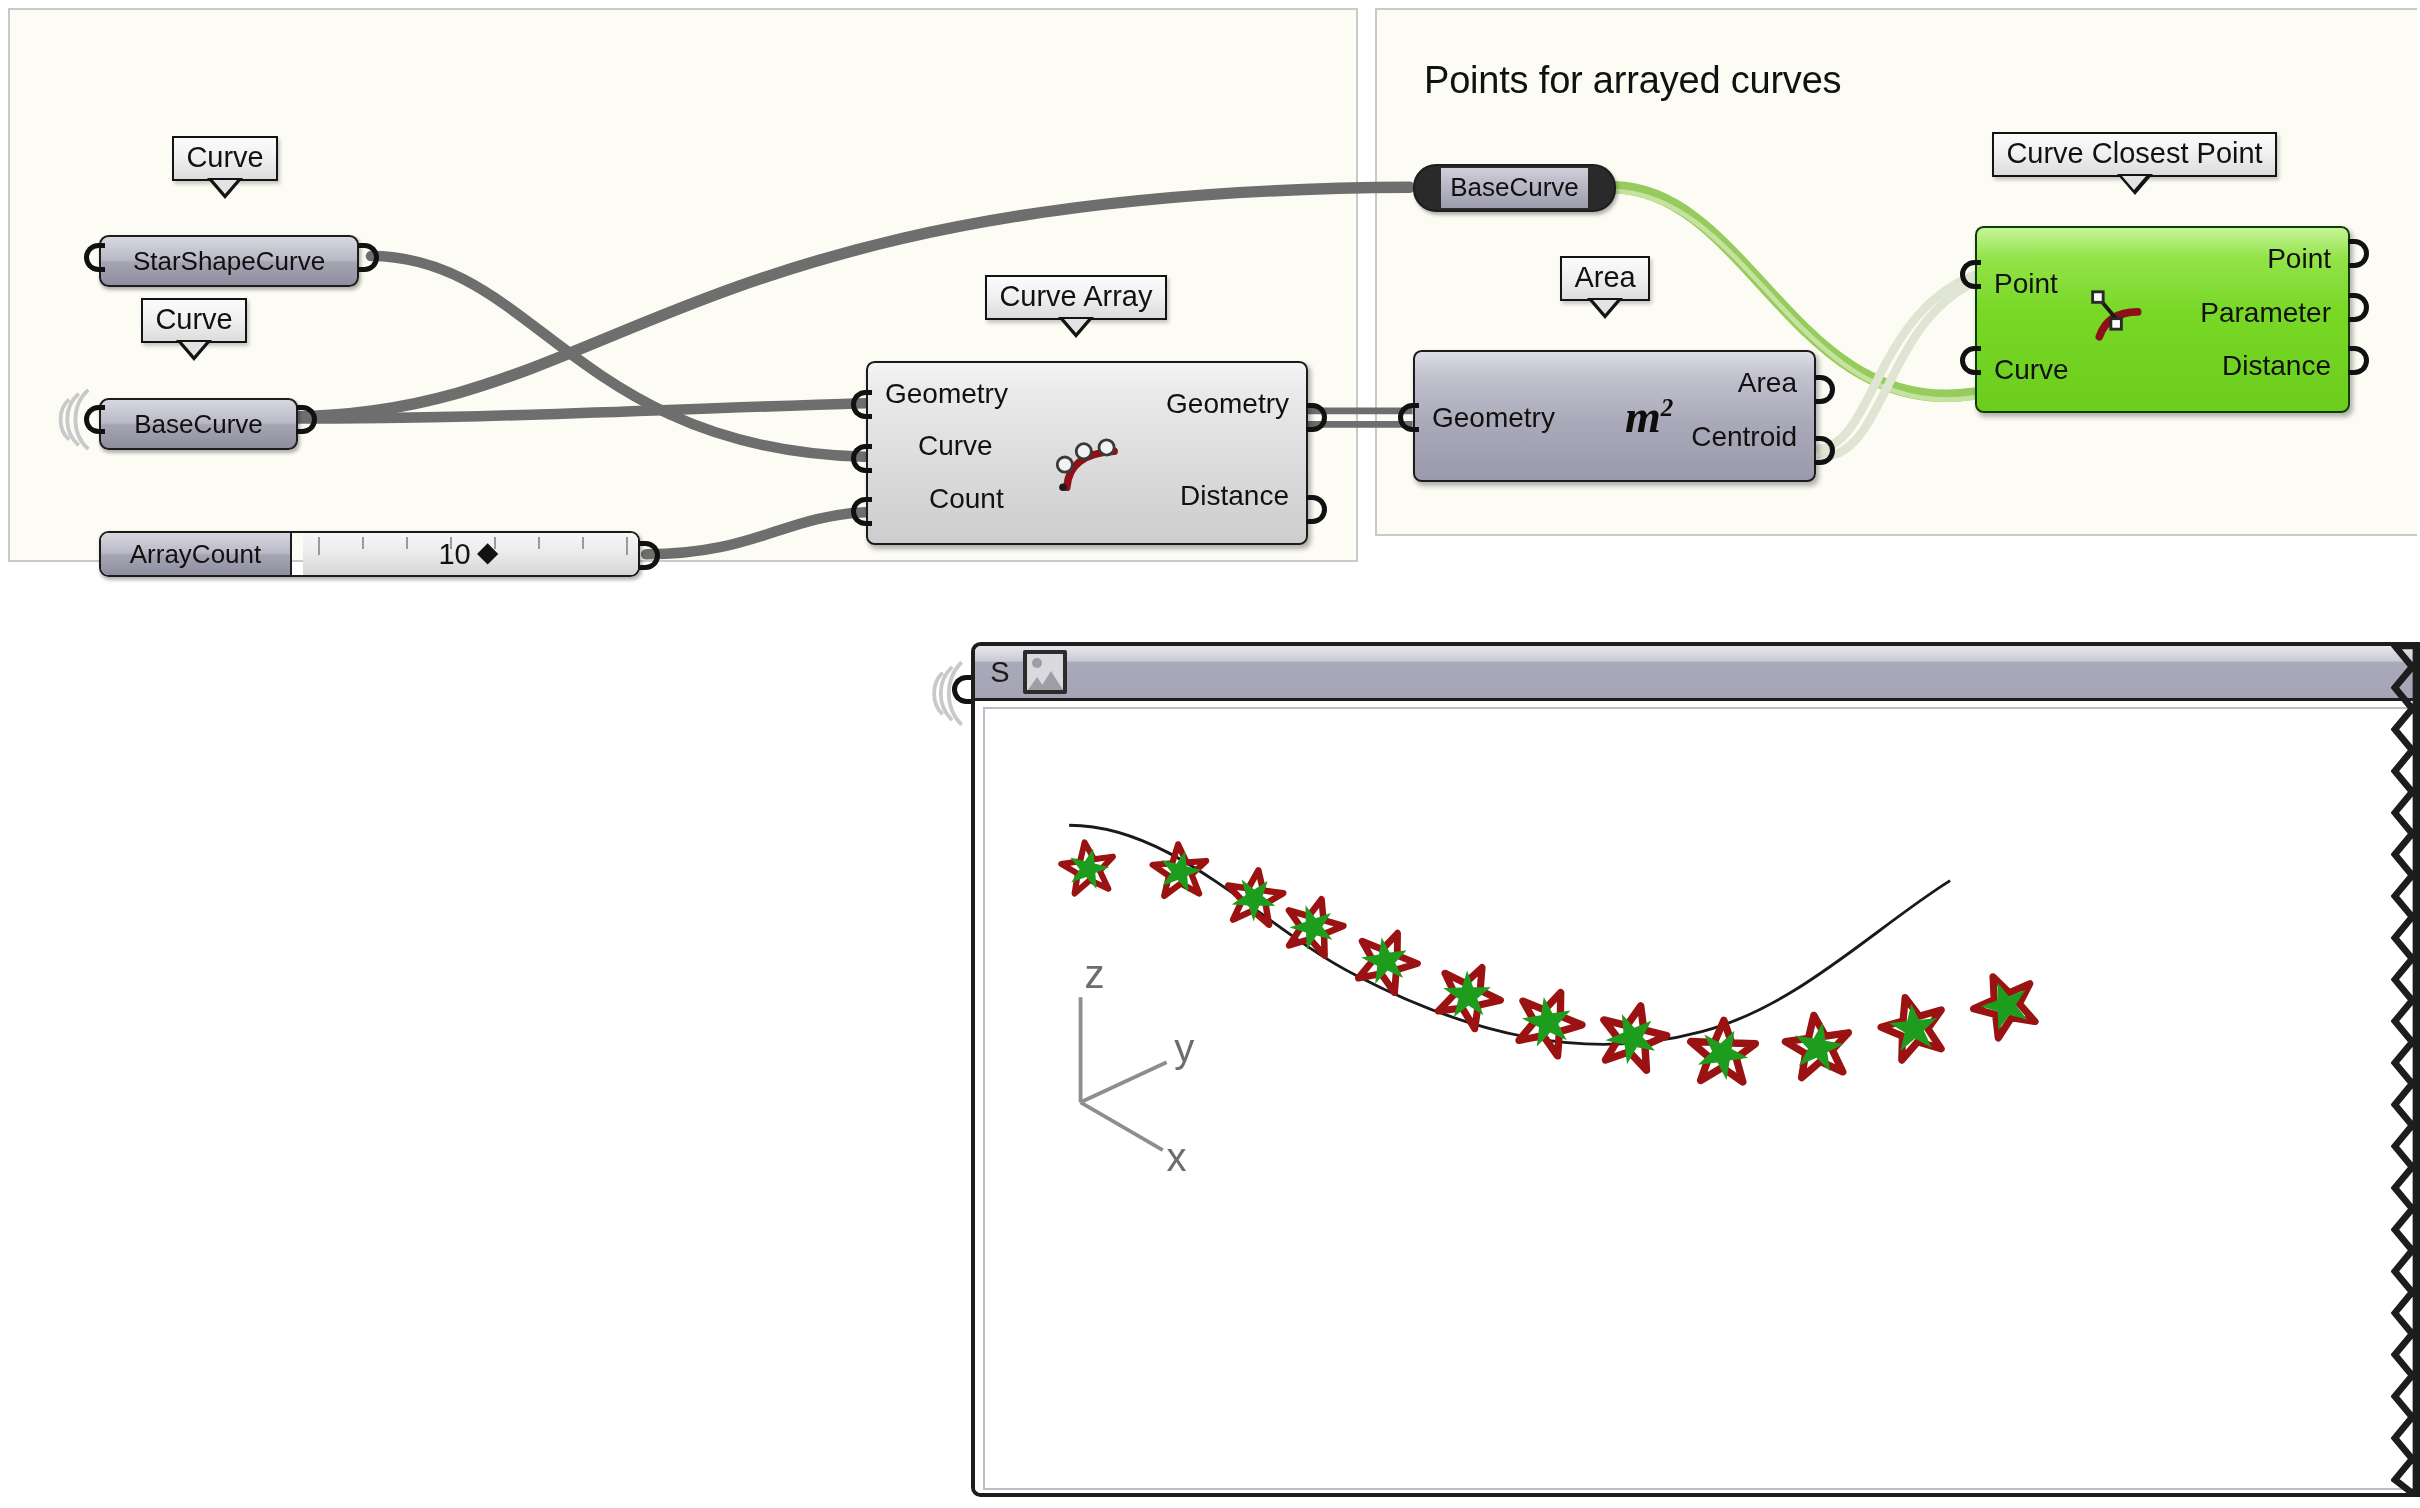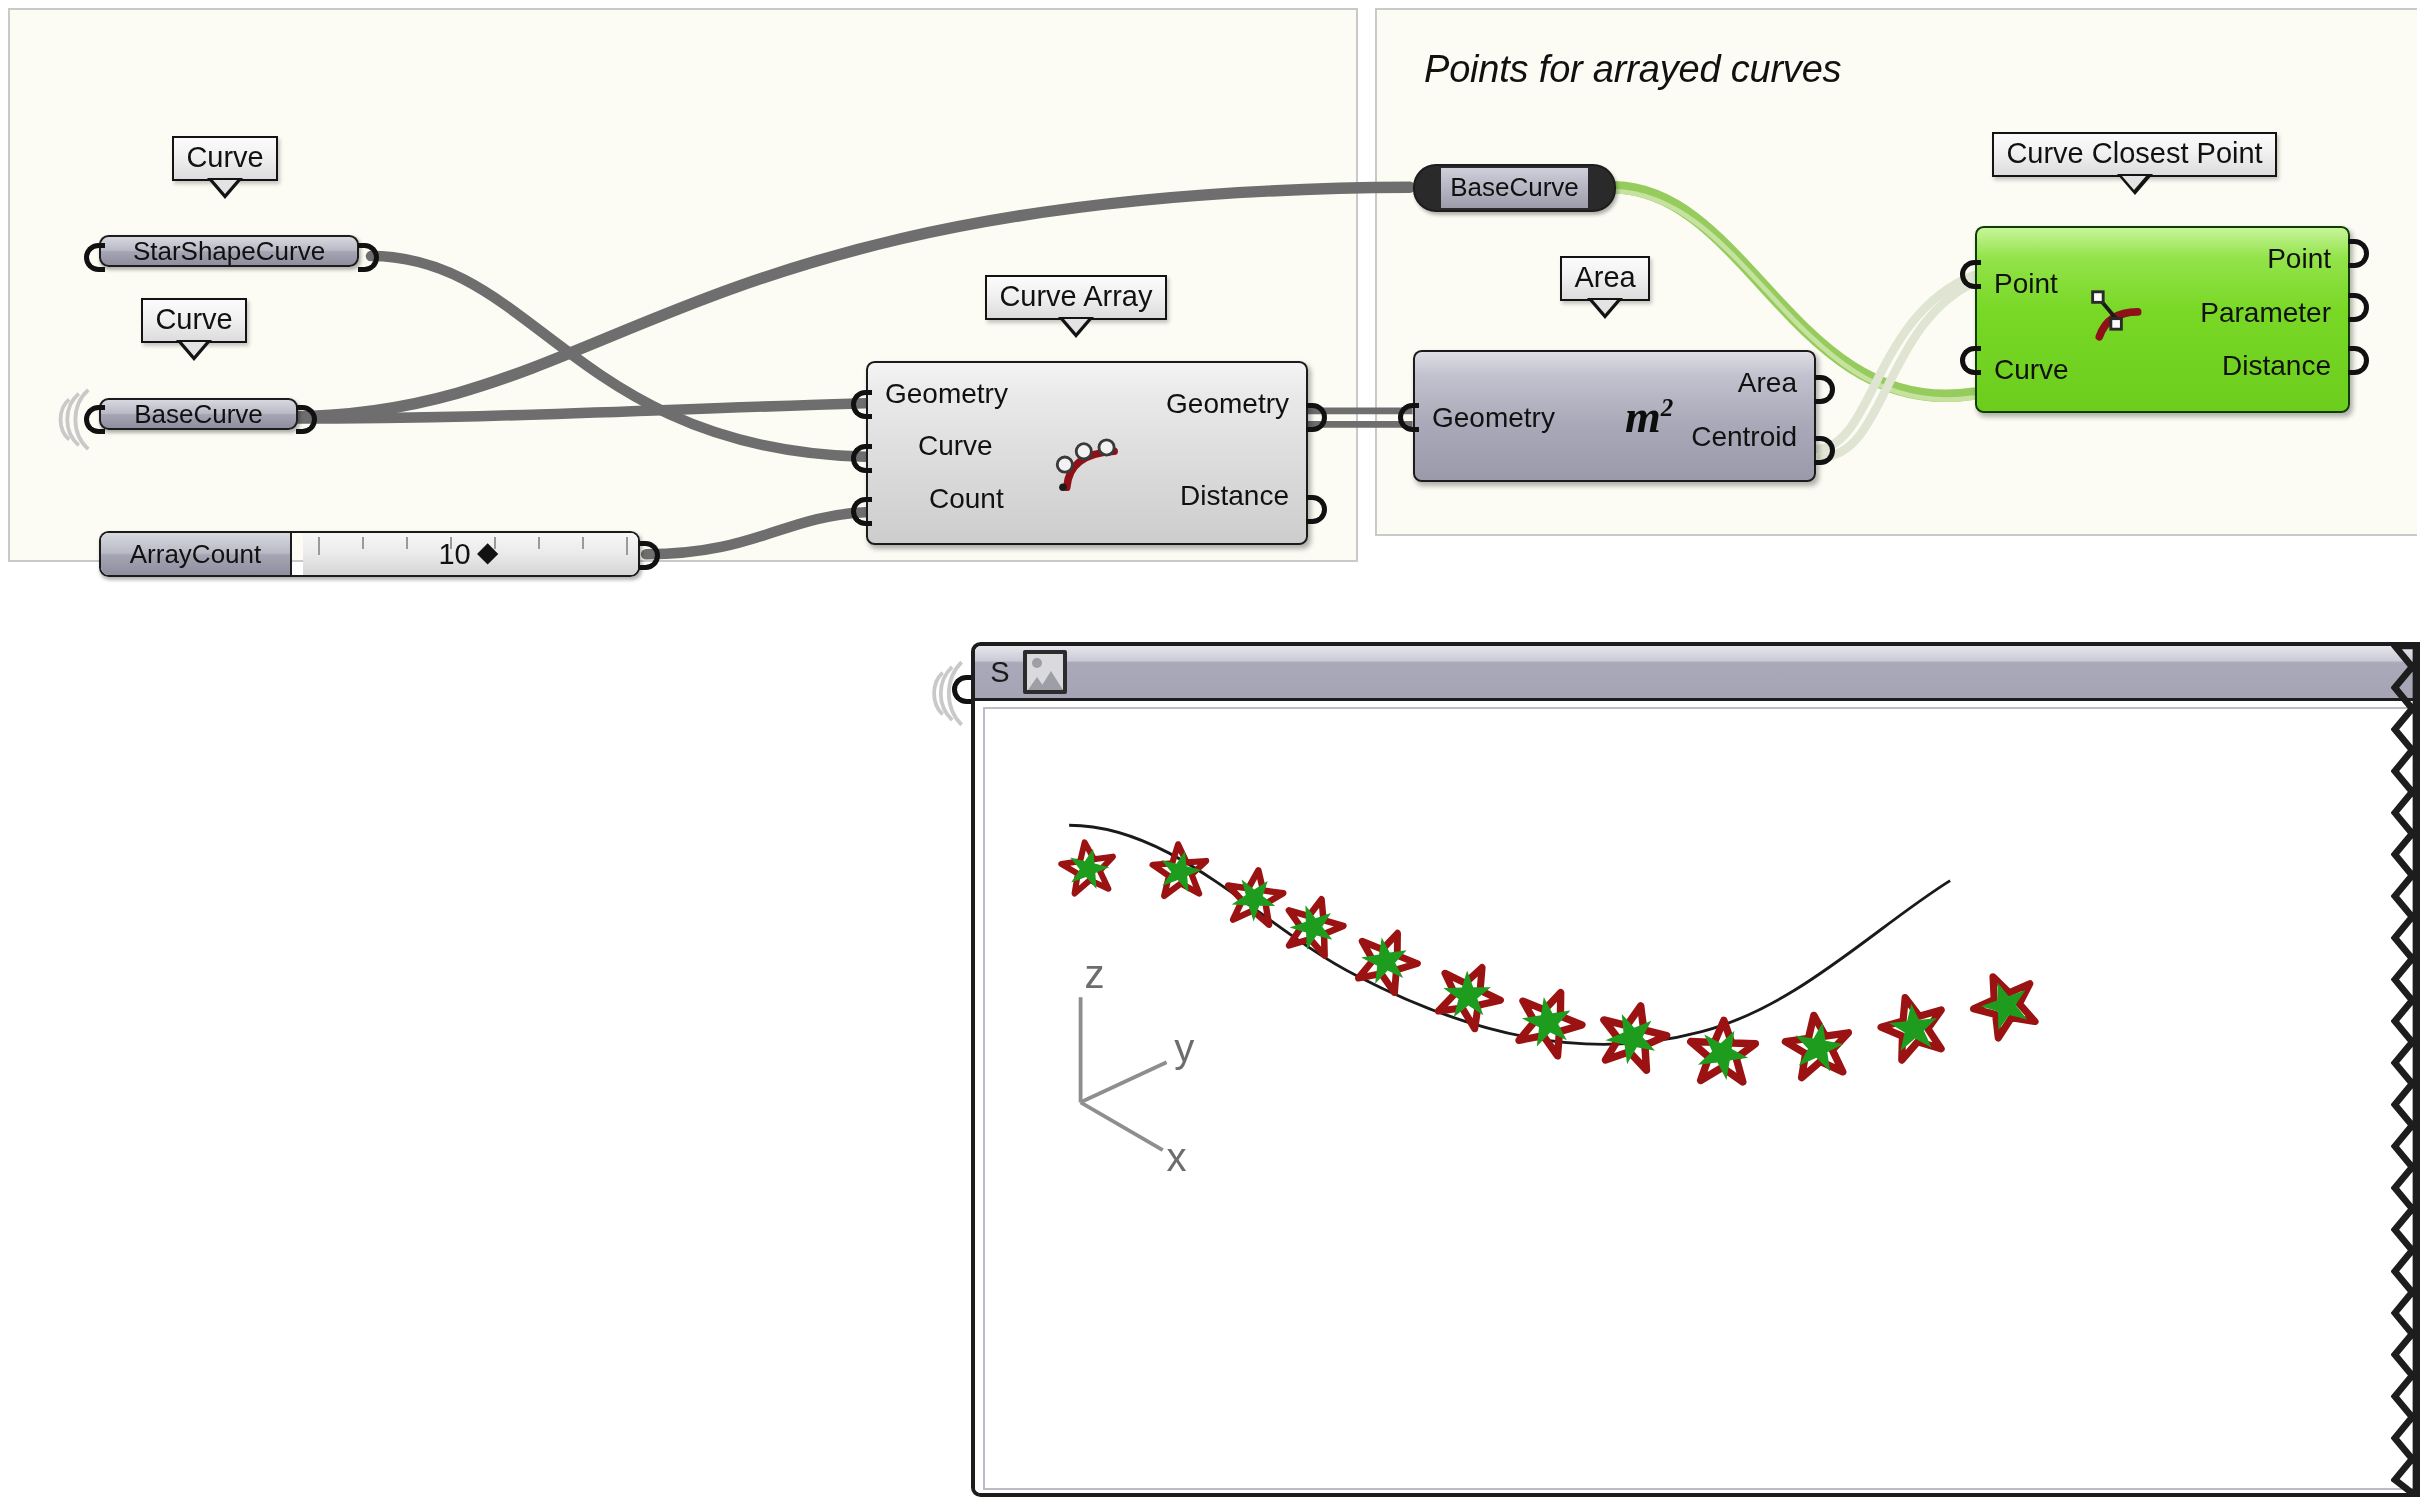--- a/index.html
+++ b/index.html
@@ -25,21 +25,21 @@
     white-space: nowrap;
     letter-spacing: -0.2px;
   }
 
   
   #wires { position: absolute; left:0; top:0; width: 2420px; height: 1508px; pointer-events: none; }
 
   
   .param {
     position: absolute;
-    height: 32px;
+    height: 52px;
     border-radius: 9.6px;
     border: 2.9px solid #1d1d1d;
     background: linear-gradient(180deg,#d8d8e0 0%, #b9b9c6 48%, #a5a5b4 52%, #8e8e9e 100%);
     display: flex; align-items: center; justify-content: center;
     font-size: 26px; color: #101010;
     box-shadow: 1.9px 2.9px 3.8px rgba(0,0,0,.30);
   }
   .param.selected {
     background: #2a2a2a;
     padding: 0 25px;
@@ -203,21 +203,21 @@
   #zigzag { position: absolute; top: 0; right: 0; height: 100%; }
 </style>
 </head>
 <body>
 
 <div id="stage">
 
   <div class="gh-group" style="left:7.6px; top:7.6px; width:1350px; height:554px;"></div>
 
   <div class="gh-group" style="left:1375px; top:7.6px; width:1042px; height:528px; border-right:none;"></div>
-  <div class="group-title" style="left:1424px; top:48px;font-style:italic;">Points for arrayed curves</div>
+  <div class="group-title" style="left:1424px; top:59px;">Points for arrayed curves</div>
 
   <svg id="wires" viewBox="0 0 2532 1578" width="2420" height="1508">
 
     <path d="M 388 268 C 560 268 600 470 905 478" fill="none" stroke="#6e6e6e" stroke-width="11" stroke-linecap="round"></path>
 
     <path d="M 300 438 C 520 438 640 430 905 422" fill="none" stroke="#6e6e6e" stroke-width="11" stroke-linecap="round"></path>
 
     <path d="M 300 436 C 640 436 700 200 1475 196" fill="none" stroke="#6e6e6e" stroke-width="12" stroke-linecap="round"></path>
 
     <path d="M 676 580 C 790 580 820 540 905 536" fill="none" stroke="#6e6e6e" stroke-width="11" stroke-linecap="round"></path>

